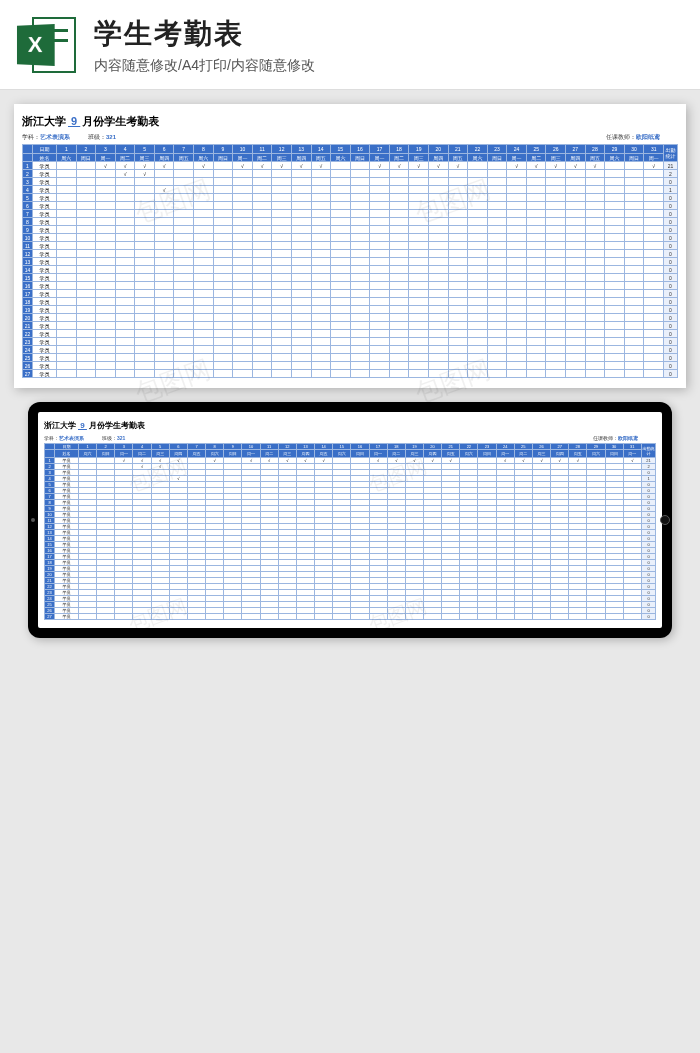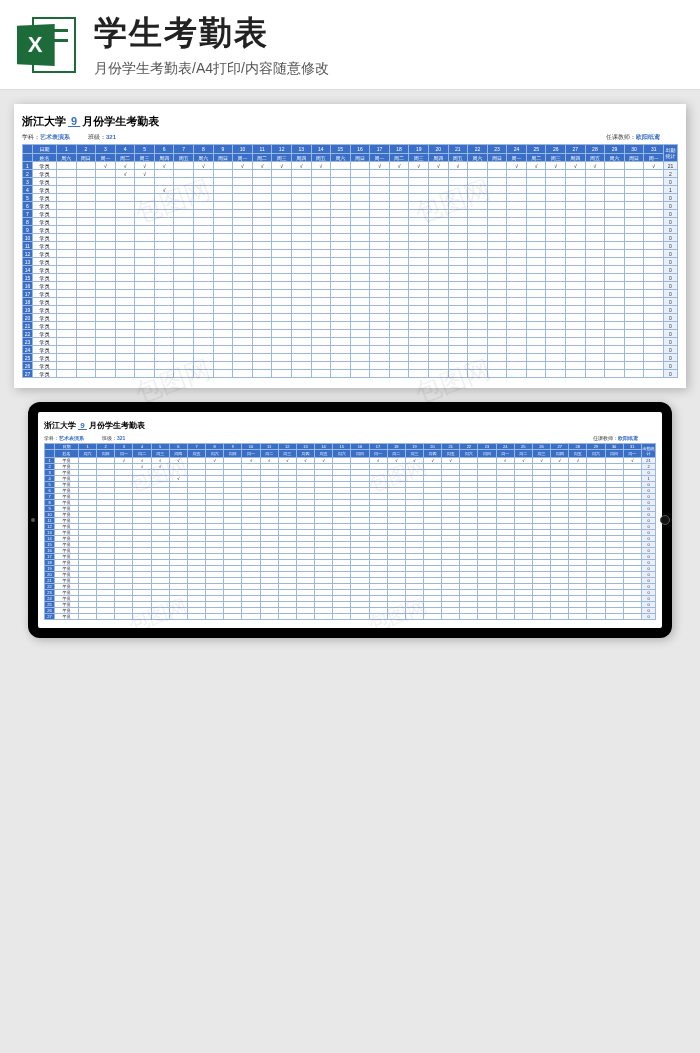--- a/index.html
+++ b/index.html
@@ -39,21 +39,21 @@
     width: 38px; height: 40px;
     background: #1e6b3a;
     color: #fff;
     font-weight: bold;
     font-size: 22px;
     display: flex; align-items: center; justify-content: center;
     transform: perspective(60px) rotateY(-8deg);
   }
   .banner-text { flex: 1; }
   .banner-title {
-    font-size: 33px; font-weight: bold; letter-spacing: 2px; color: #222;
+    font-size: 28px; font-weight: bold; letter-spacing: 2px; color: #222;
   }
   .banner-sub {
     font-size: 14px; color: #555; margin-top: 4px;
   }
   .preview {
     background: #fff;
     margin: 14px;
     box-shadow: 2px 2px 10px rgba(0,0,0,0.25);
     padding: 10px 8px;
     position: relative;
@@ -122,21 +122,21 @@
 </head>
 <body>
 
 <div class="header-banner">
   <div class="excel-icon">
     <div class="back"></div>
     <div class="front">X</div>
   </div>
   <div class="banner-text">
     <div class="banner-title">学生考勤表</div>
-    <div class="banner-sub">月份学生考勤表/A4打印/内容随意修改</div>
+    <div class="banner-sub">内容随意修改/A4打印/内容随意修改</div>
   </div>
 </div>
 
 <div class="preview" id="preview-large">
     <div class="sheet-title"><span>浙江大学</span><span class="month"> 9 </span><span>月份学生考勤表</span></div>
     <div class="meta-row">
       <span class="meta-item">学科：<span class="meta-value">艺术表演系</span></span>
       <span class="meta-item">班级：<span class="meta-value">321</span></span>
       <span class="spacer"></span>
       <span class="meta-item">任课教师：<span class="meta-value">欧阳纸鸢</span></span>

